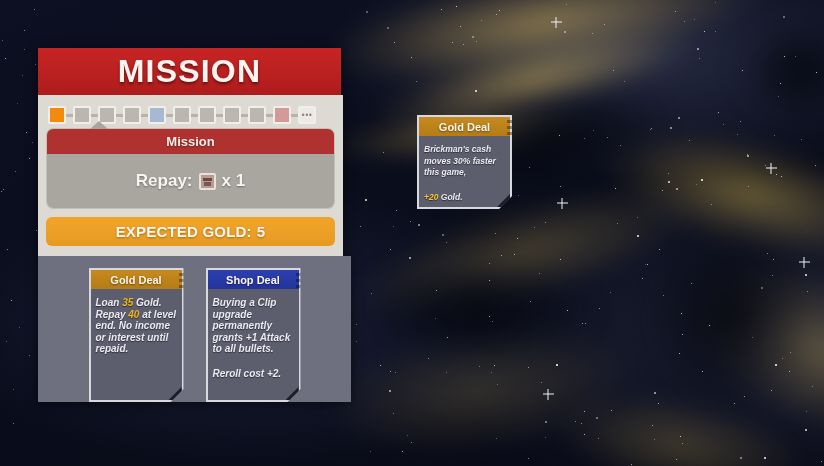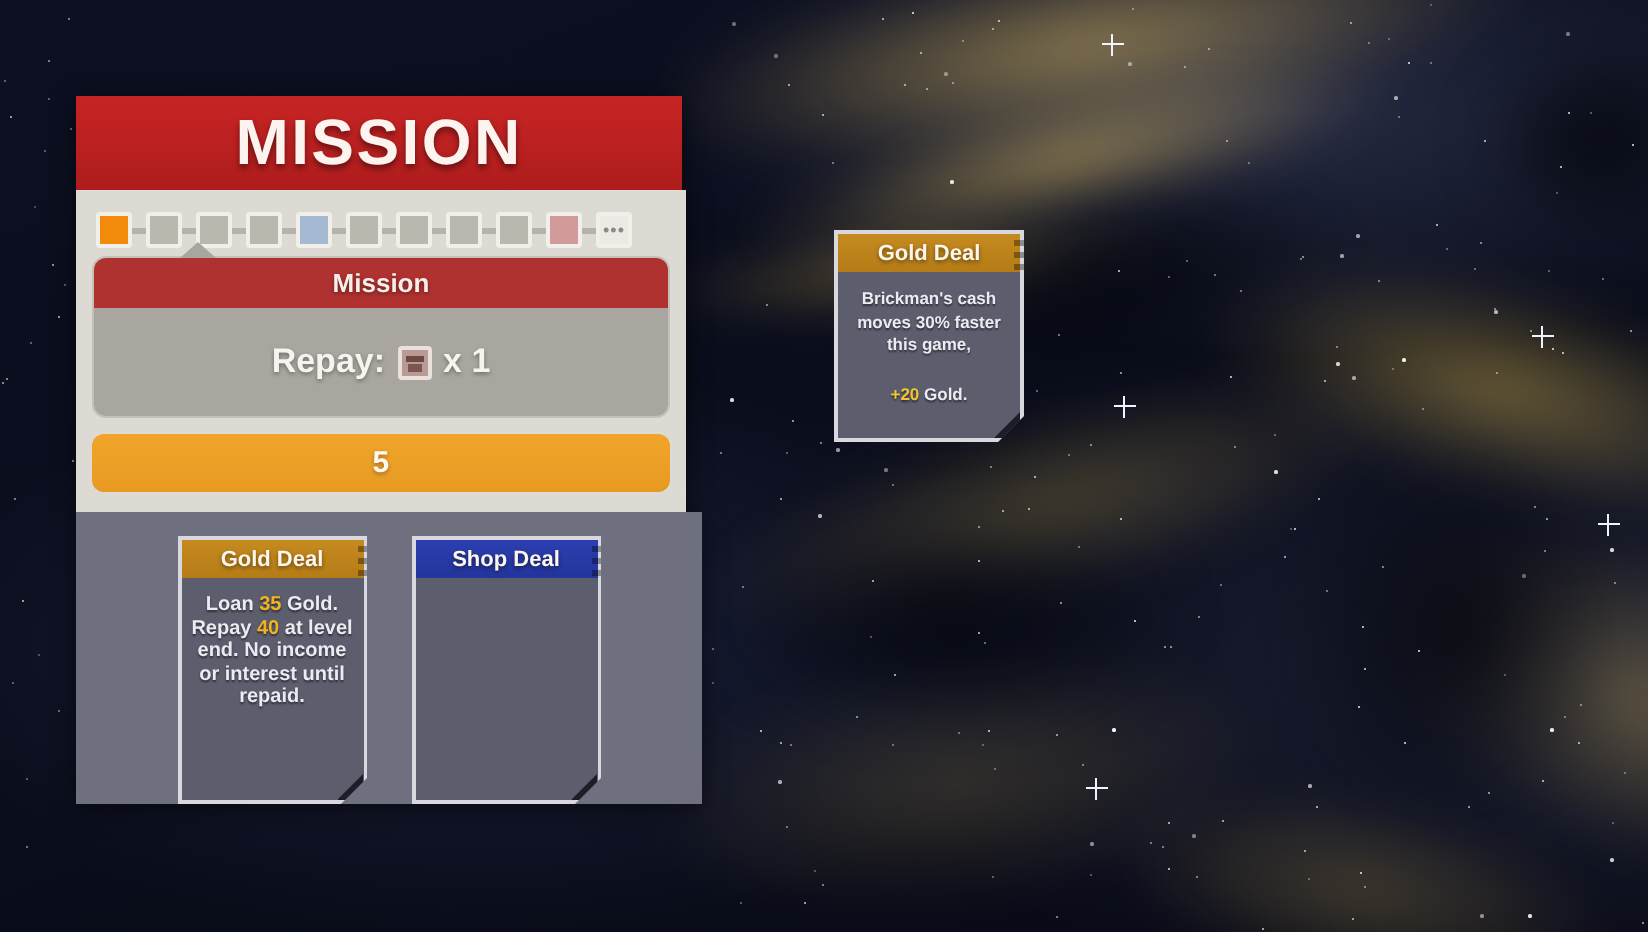--- a/index.html
+++ b/index.html
@@ -258,22 +258,23 @@
     content: "";
     position: absolute;
     right: -2px; top: 0; bottom: 0;
     width: 5px;
     background: repeating-linear-gradient(
       180deg,
       transparent 0 3px,
       rgba(0,0,0,0.35) 3px 6px);
   }
   .deal-body {
-    padding: 8px 5px 16px 5px;
-    text-align: center;
+    padding: 8px 5px 4px 5px;
+    text-align: left;
+    font-style: italic;
   }
   .deal-body p {
     color: #eceaf2;
     font-size: 10px;
     font-weight: bold;
     line-height: 11.5px;
     text-shadow: 0 1px 1px rgba(0,0,0,0.5);
   }
   .deal-body p + p { margin-top: 13px; }
   .deal-body .amt-gold   { color: #f0b41e; }
@@ -587,40 +588,45 @@
           </div>
           <div class="detail-body">
             <span class="kill-label">Repay:</span>
             <span class="enemy-icon"></span>
             <span class="kill-count">x 1</span>
           </div>
         </div>
       </div>
 
       <div class="gold-bar">
+        <span>EXPECTED GOLD:</span>
         <span>5</span>
       </div>
 
     </div>
 
 
     <div class="deal-area" id="deal-area">
         <div class="deal-card">
           <div class="deal-head gold">
             <span>Gold Deal</span>
           </div>
           <div class="deal-body">
             <p><span>Loan </span><span class="amt-gold">35</span><span> Gold. Repay </span><span class="amt-gold">40</span><span> at level end. No income or interest until repaid.</span></p>
           </div>
           <div class="fold"></div>
         </div>
         <div class="deal-card">
           <div class="deal-head shop">
             <span>Shop Deal</span>
           </div>
+          <div class="deal-body">
+            <p><span>Buying a Clip upgrade permanently grants +1 Attack to all bullets.</span></p>
+            <p><span>Reroll cost +2.</span></p>
+          </div>
           <div class="fold"></div>
         </div>
       </div>
 
   </div>
 
   <div id="floating-gold-deal" class="deal-card floating">
     <div class="deal-head gold">
       <span>Gold Deal</span>
     </div>

